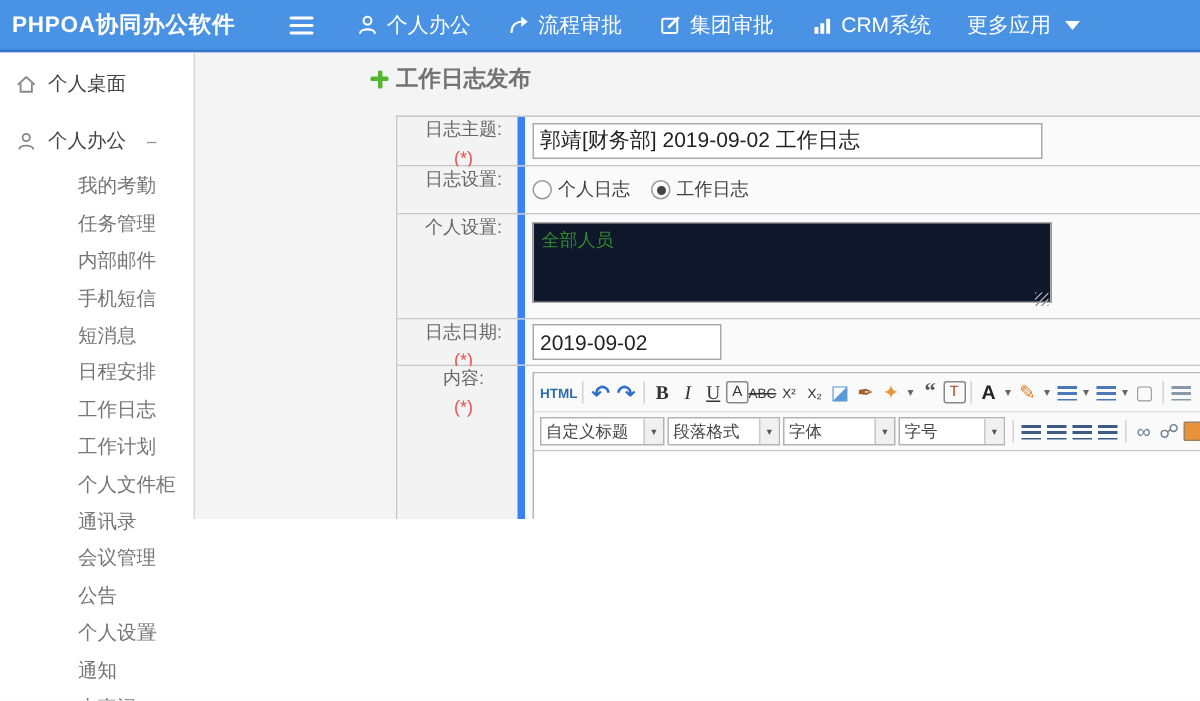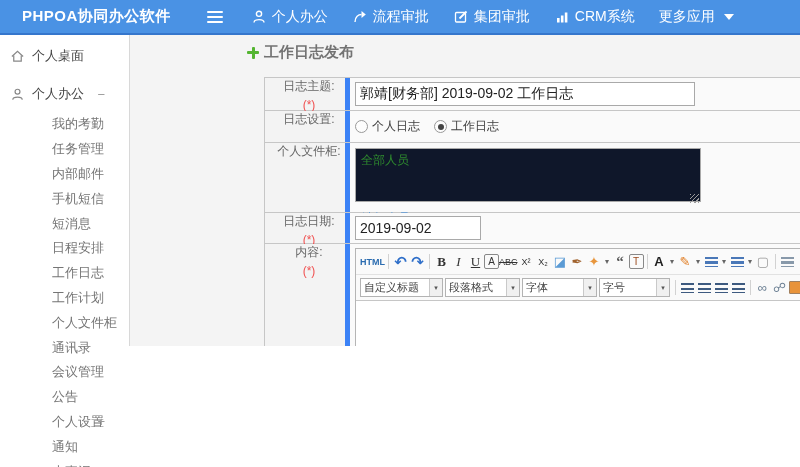--- a/index.html
+++ b/index.html
@@ -1,19 +1,19 @@
 <!DOCTYPE html>
 <html><head>
 <meta charset="utf-8">
 <style>
   html,body{margin:0;padding:0;width:800px;height:467px;overflow:hidden;background:#fff;
     font-family:"Liberation Sans","DejaVu Sans",sans-serif;}
   
   .topbar{height:35px;background:#4a92e4;border-bottom:2px solid #3576cc;box-sizing:border-box;
-    display:flex;align-items:center;color:#fff;padding-left:14px;}
+    display:flex;align-items:center;color:#fff;}
   .brand{font-size:15px;font-weight:bold;margin-left:8px;letter-spacing:.5px;white-space:nowrap;}
   .hamburger{margin-left:36px;display:flex;flex-direction:column;gap:3px;cursor:pointer;}
   .hamburger i{display:block;width:16px;height:2px;background:#fff;border-radius:1px;}
   .nav{display:flex;align-items:center;margin-left:28px;gap:24px;}
   .nav-item{display:flex;align-items:center;gap:5px;font-size:14px;cursor:pointer;white-space:nowrap;}
   .nav-ic{display:inline-flex;width:16px;height:16px;}
   .nav-ic svg{width:16px;height:16px;}
   .nav-caret{width:0;height:0;border-left:5px solid transparent;border-right:5px solid transparent;
     border-top:6px solid #fff;margin-left:4px;}
   
@@ -246,21 +246,21 @@
             </label>
             <label class="radio-opt">
               <span class="radio checked"></span>
               <span>工作日志</span>
             </label>
           </div>
       </div>
 
       <div class="frow r-share">
         <div class="cell-label">
-          <span>个人文件柜:</span>
+          <span>个人设置:</span>
         </div>
         <div class="cell-value share-col">
           <span class="share-wrap">
             <textarea class="share-area" style="">全部人员</textarea>
             <span class="grip"></span>
           </span>
           <span class="pick-link">+选择人员</span>
         </div>
       </div>
 

